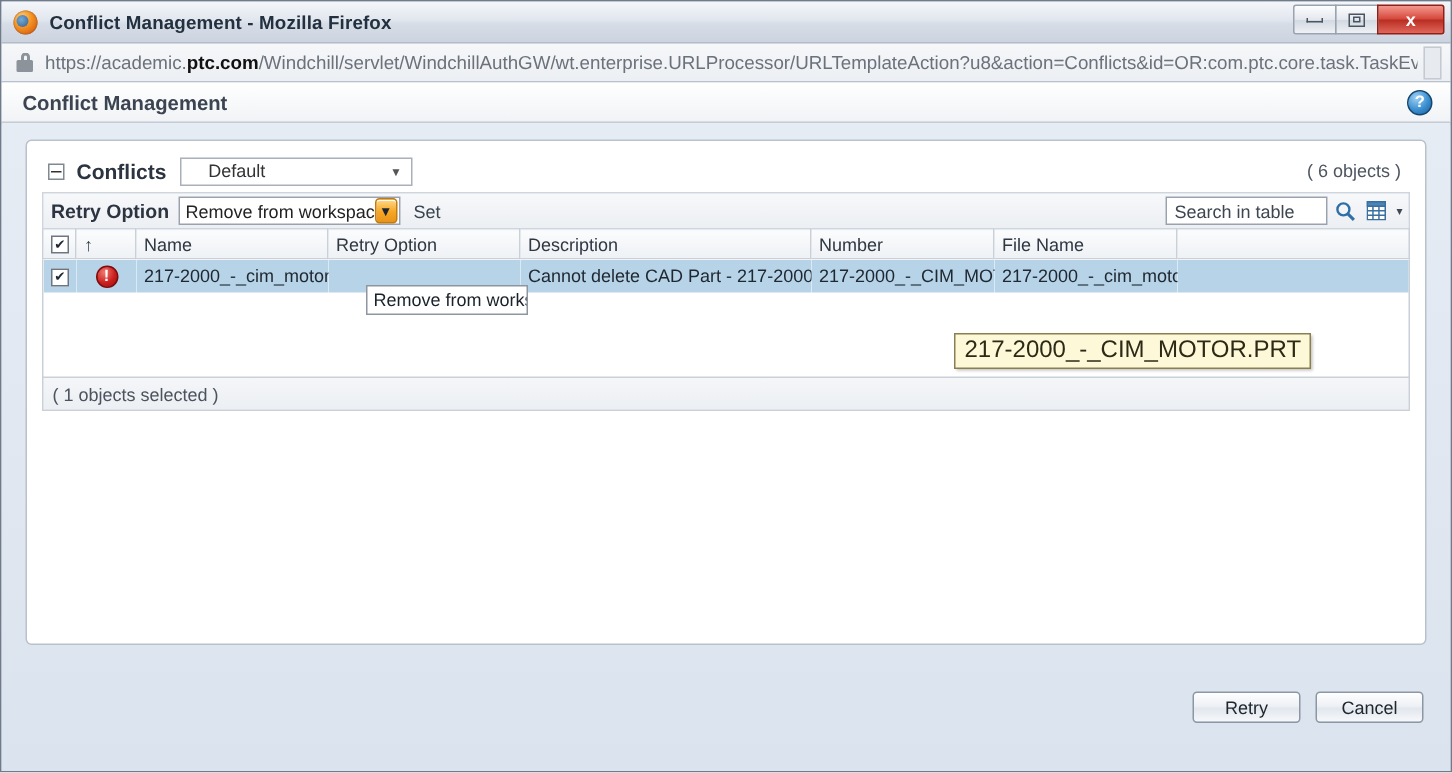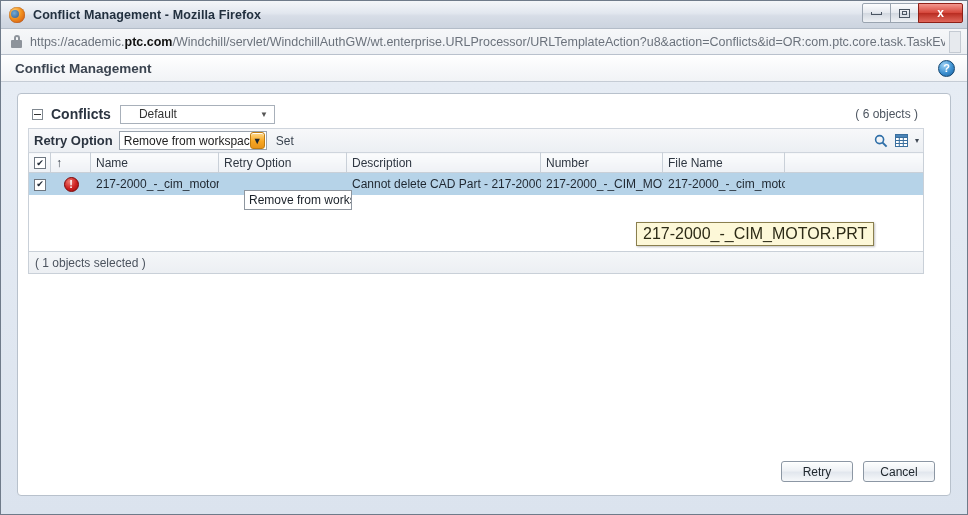--- a/index.html
+++ b/index.html
@@ -117,22 +117,22 @@
   .content {
     position: absolute; left: 0; right: 0; top: 82px; bottom: 0;
     background: linear-gradient(180deg,#e6ecf4 0%,#dbe3ee 100%);
     padding: 10px 16px 0 16px;
   }
   .panel {
     position: relative;
     background: #fff;
     border: 1px solid #b8c1cc;
     border-radius: 4px;
-    height: 403px;
-    padding: 8px 26px 0 10px;
+    height: 337px;
+    padding: 8px 10px 0 10px;
     box-shadow: 0 1px 0 rgba(255,255,255,.8) inset;
   }
 
   
   .conflicts-head { display: flex; align-items: center; height: 24px; padding-left: 4px; }
   .collapse-box {
     width: 11px; height: 11px; border: 1px solid #808890; background: #fff;
     display:flex; align-items:center; justify-content:center; margin-right: 8px;
     font-size: 9px; line-height: 1; color: #333;
   }
@@ -266,21 +266,21 @@
     left: 10px; right: 10px; top: 206px; height: 116px;
     border: 1px solid #aab3bd; background: #fff;
     padding: 3px 6px;
     font-size: 12px; color: #2a323c;
   }
 
   
   .footer {
     position: absolute; left: 0; right: 0; bottom: 0; height: 65px;
     display: flex; align-items: flex-start; justify-content: flex-end;
-    padding: 12px 32px 0 0;
+    padding: 12px 18px 0 0;
   }
   .btn {
     width: 72px; height: 21px;
     background: linear-gradient(180deg,#fdfefe 0%,#eef1f5 45%,#e2e7ee 55%,#f6f8fa 100%);
     border: 1px solid #8c97a4;
     border-radius: 3px;
     font-size: 12px; color: #20282f;
     display: flex; align-items: center; justify-content: center;
     margin-left: 10px;
     box-shadow: 0 1px 0 rgba(255,255,255,.9) inset;
@@ -338,20 +338,21 @@
 
       <div class="toolbar">
         <div class="retry-label">Retry Option</div>
         <div class="retry-select">
           <span class="val">Remove from workspace a</span>
           <span class="btn">▼</span>
         </div>
         <div class="set-link">Set</div>
 
         <div class="tb-right">
+          <div class="search-box">Search in table</div>
           <div class="search-icon">
             <svg width="14" height="14" viewBox="0 0 14 14" aria-hidden="true">
               <circle cx="5.6" cy="5.6" r="4" fill="none" stroke="#2f6fa8" stroke-width="1.6"></circle>
               <line x1="8.6" y1="8.6" x2="12.6" y2="12.6" stroke="#2f6fa8" stroke-width="2"></line>
             </svg>
           </div>
           <div class="grid-icon">
             <svg width="13" height="13" viewBox="0 0 13 13" aria-hidden="true">
               <rect x="0.5" y="0.5" width="12" height="12" fill="#ffffff" stroke="#3a6f9e"></rect>
               <rect x="0.5" y="0.5" width="12" height="3" fill="#4a84b8" stroke="#3a6f9e"></rect>

